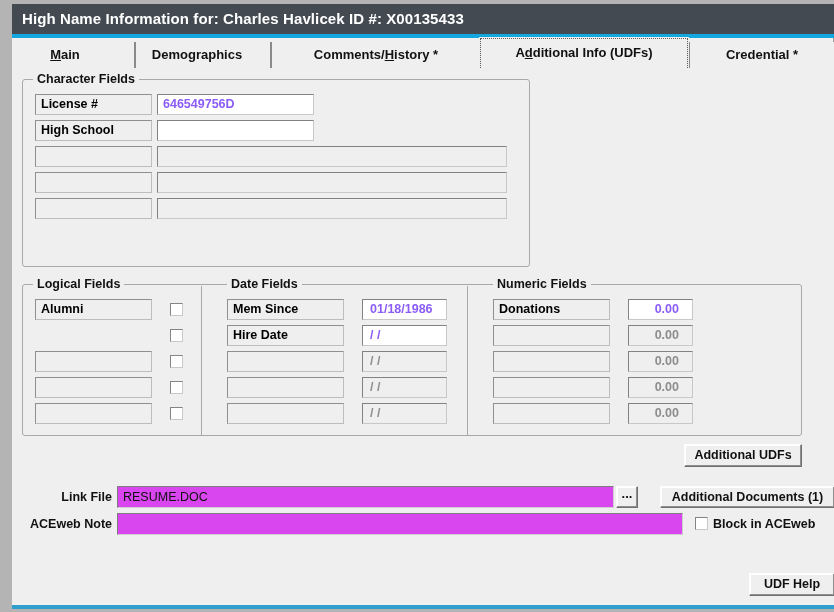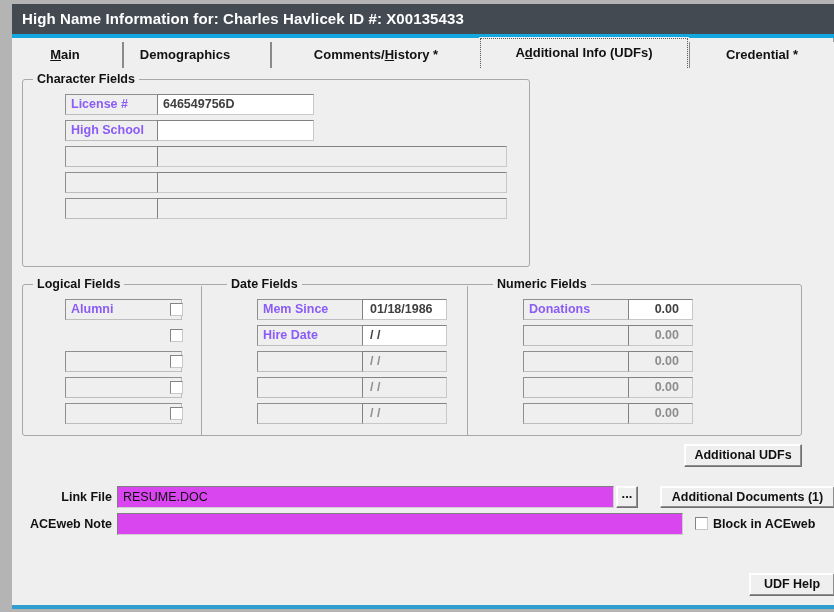--- a/index.html
+++ b/index.html
@@ -134,32 +134,31 @@
     white-space: nowrap;
   }
   
   .lbl {
     background: #efefef;
     border: 1px solid #bdbdbd;
     border-top: 1px solid #8f8f8f;
     border-left: 1px solid #8f8f8f;
     padding-left: 5px;
     font-weight: bold;
-    color: #8b5cf6;
-    margin-left: 30px;
+    color: #000000;
   }
   .lbl.empty { font-weight: normal; }
   
   .inp {
     background: #ffffff;
     border: 1px solid #c8c8c8;
     border-top: 1px solid #828282;
     border-left: 1px solid #828282;
     padding-left: 5px;
-    color: #404040;
+    color: #8b5cf6;
     font-weight: bold;
   }
   .inp.disabled {
     background: #efefef;
     color: #8d8d8d;
   }
   .inp.num { text-align: right; padding-right: 13px; padding-left: 0; }
   .inp.date { padding-left: 7px; }
 
   
@@ -226,21 +225,21 @@
     <span>High Name Information for: Charles Havlicek ID #: X00135433</span>
   </div>
   <div class="accent-top"></div>
 
   <div class="client">
 
     <div class="tabstrip">
       <div class="tab first" style="left:0px;width:106px;">
         <u>M</u><span>ain</span>
       </div>
-      <div class="tab" style="left:110px;width:124px;">
+      <div class="tab" style="left:122px;width:124px;">
         <span>Demographics</span>
       </div>
       <div class="tab" style="left:258px;width:210px;">
         <span>Comments/</span><u>H</u><span>istory *</span>
       </div>
       <div class="tab" style="left:676px;width:146px;">
         <span>Credential *</span>
       </div>
       <div class="tab active" style="left:468px;width:208px;">
         <span>A</span><u>d</u><span>ditional Info (UDFs)</span>

